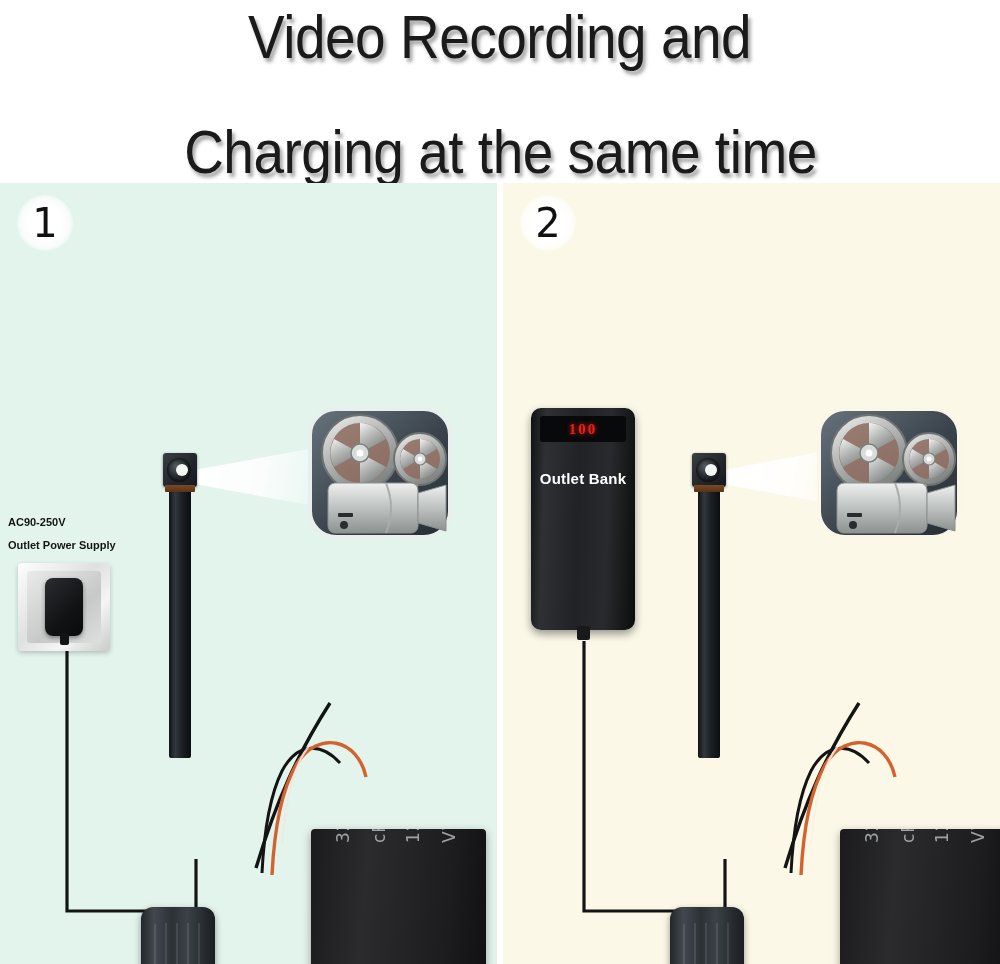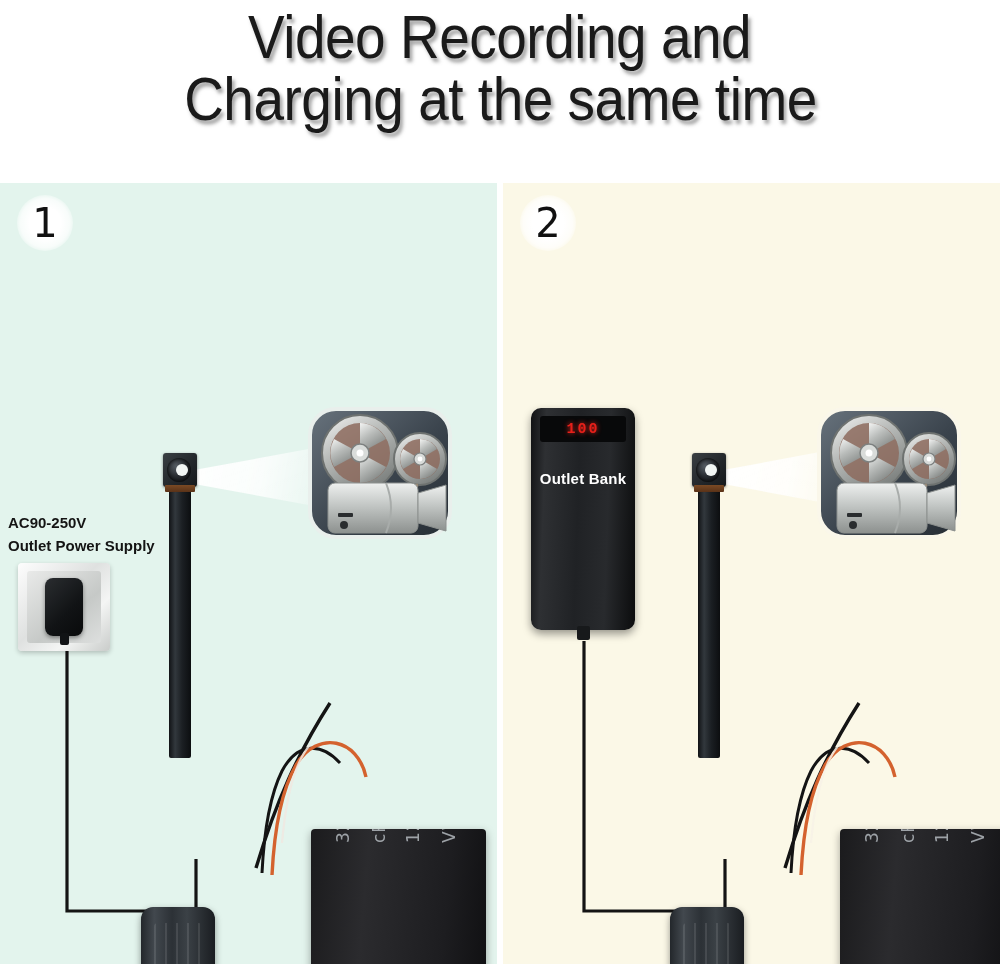--- a/index.html
+++ b/index.html
@@ -4,21 +4,21 @@
 <style>
   html,body{margin:0;padding:0;}
   body{
     width:1000px;height:964px;background:#ffffff;overflow:hidden;
     font-family:"Liberation Sans","DejaVu Sans",sans-serif;
     position:relative;
   }
   
   .title-block{
     position:absolute;left:0;top:0;width:1000px;height:183px;
-    display:flex;flex-direction:column;align-items:center;justify-content:flex-start;
+    display:flex;flex-direction:column;align-items:center;justify-content:space-between;
     padding-top:6px;box-sizing:border-box;background:#ffffff;
   }
   .title-line{
     font-family:"Liberation Sans Narrow","Liberation Sans",sans-serif;
     font-size:61px;line-height:62px;color:#1a1a1a;font-weight:400;
     letter-spacing:-0.5px;
     transform:scaleX(0.9);transform-origin:center;
     text-shadow:3px 4px 4px rgba(90,90,90,0.55);
     white-space:nowrap;
   }
@@ -71,37 +71,37 @@
     background:linear-gradient(95deg,#1b1b1d 0%,#2b2b2e 30%,#1d1d20 72%,#0e0e10 100%);
     box-shadow:0 3px 8px rgba(0,0,0,.35);z-index:3;overflow:hidden;}
   .bat-txt{position:absolute;color:#b9bfc4;opacity:.82;font-size:17px;letter-spacing:1px;
     transform:rotate(-90deg);transform-origin:left top;white-space:nowrap;
     font-family:"DejaVu Sans",sans-serif;}
 
   
   .wire-svg{position:absolute;z-index:5;overflow:visible;}
 
   
-  .outlet-label{position:absolute;font-size:15px;font-weight:bold;color:#141414;line-height:23px;white-space:nowrap;z-index:8;}
+  .outlet-label{position:absolute;font-size:11px;font-weight:bold;color:#141414;line-height:23px;white-space:nowrap;z-index:8;}
   .outlet{position:absolute;width:92px;height:88px;border-radius:4px;
     background:linear-gradient(135deg,#fdfdfd 0%,#dfe1e0 45%,#f4f5f4 70%,#c9ccca 100%);
     box-shadow:0 2px 5px rgba(0,0,0,.22);z-index:6;}
   .outlet-in{position:absolute;left:9px;top:8px;right:9px;bottom:8px;border-radius:3px;
     background:linear-gradient(140deg,#e9eae9,#c6c9c7 60%,#dddfde);}
   .plug{position:absolute;left:27px;top:15px;width:38px;height:58px;border-radius:8px;
     background:linear-gradient(135deg,#2a2d30,#111315 60%,#090a0b);box-shadow:0 2px 4px rgba(0,0,0,.4);}
   .plug-neck{position:absolute;left:42px;top:70px;width:9px;height:12px;background:#111315;border-radius:2px;}
 
   
   .pbank{position:absolute;width:104px;height:222px;border-radius:10px;
     background:linear-gradient(92deg,#111214 0%,#2e3033 14%,#202225 45%,#282a2d 72%,#0b0c0d 100%);
     box-shadow:0 4px 9px rgba(0,0,0,.4);z-index:6;}
   .pbank-screen{position:absolute;left:9px;top:8px;width:86px;height:26px;border-radius:3px;
     background:#08090a;display:flex;align-items:center;justify-content:center;}
-  .pbank-digits{font-family:Liberation Mono, monospace;
+  .pbank-digits{font-family:Liberation Serif, serif;
     font-size:15px;font-weight:bold;color:#e8201a;letter-spacing:2px;
     text-shadow:0 0 5px rgba(255,40,30,.9);}
   .pbank-name{position:absolute;left:0;top:62px;width:104px;text-align:center;
     font-size:15px;font-weight:bold;color:#ffffff;letter-spacing:.2px;}
   .pbank-port{position:absolute;left:46px;bottom:-10px;width:13px;height:14px;
     background:#17191b;border-radius:2px;}
 </style>
 </head>
 <body>
 

